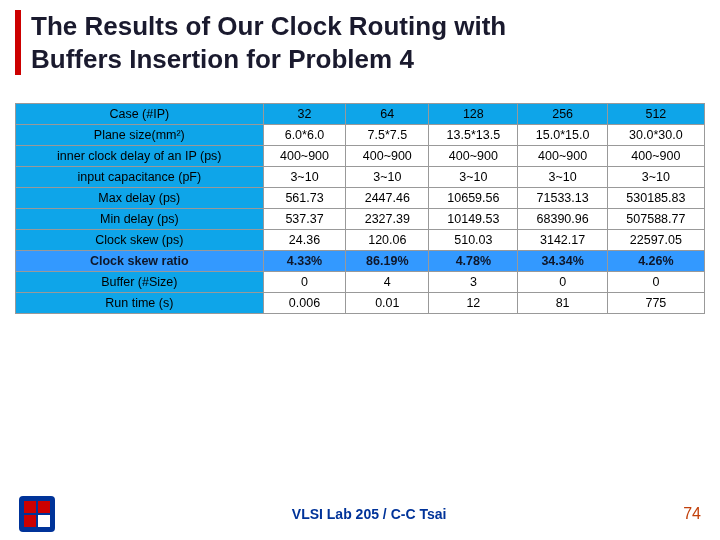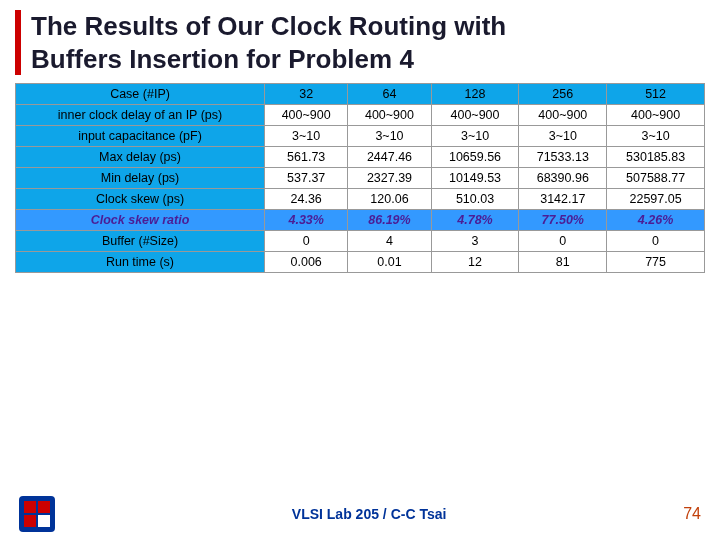--- a/index.html
+++ b/index.html
@@ -17,21 +17,21 @@
       display: flex;
       flex-direction: column;
       padding: 10px 15px 8px 15px;
     }
 
     .title {
       font-size: 26px;
       font-weight: bold;
       color: #1a1a2e;
       line-height: 1.25;
-      margin-bottom: 8px;
+      margin-bottom: 28px;
       padding-left: 10px;
       border-left: 6px solid #cc0000;
     }
 
     .table-wrapper {
       flex: 1;
     }
 
     table {
       width: 100%;
@@ -47,23 +47,22 @@
     }
 
     .row-header {
       background: #0ea5e9;
       font-weight: normal;
       text-align: center;
     }
 
     .highlight-row td, .highlight-row th {
       background: #3399ff;
-      color: #4c1d95;
-      font-weight: bold;
-      font-style: italic;
+      color: #0f172a;
+      font-weight: bold;
     }
 
     .footer {
       display: flex;
       justify-content: space-between;
       align-items: center;
       margin-top: 6px;
       padding: 0 4px;
     }
 
@@ -113,20 +112,28 @@
         <tr>
           <th class="row-header">Case (#IP)</th>
           <th class="row-header">32</th>
           <th class="row-header">64</th>
           <th class="row-header">128</th>
           <th class="row-header">256</th>
           <th class="row-header">512</th>
         </tr>
       </thead>
       <tbody id="table-body">
+      <tr>
+            <th class="row-header">Plane size(mm²)</th>
+            <td>6.0*6.0</td>
+            <td>7.5*7.5</td>
+            <td>13.5*13.5</td>
+            <td>15.0*15.0</td>
+            <td>30.0*30.0</td>
+          </tr>
           <tr>
             <th class="row-header">inner clock delay of an IP (ps)</th>
             <td>400~900</td>
             <td>400~900</td>
             <td>400~900</td>
             <td>400~900</td>
             <td>400~900</td>
           </tr>
           <tr>
             <th class="row-header">input capacitance (pF)</th>
@@ -158,21 +165,21 @@
             <td>120.06</td>
             <td>510.03</td>
             <td>3142.17</td>
             <td>22597.05</td>
           </tr>
           <tr class="highlight-row">
             <th class="row-header">Clock skew ratio</th>
             <td>4.33%</td>
             <td>86.19%</td>
             <td>4.78%</td>
-            <td>77.50%</td>
+            <td>34.34%</td>
             <td>4.26%</td>
           </tr>
           <tr>
             <th class="row-header">Buffer (#Size)</th>
             <td>0</td>
             <td>4</td>
             <td>3</td>
             <td>0</td>
             <td>0</td>
           </tr>

